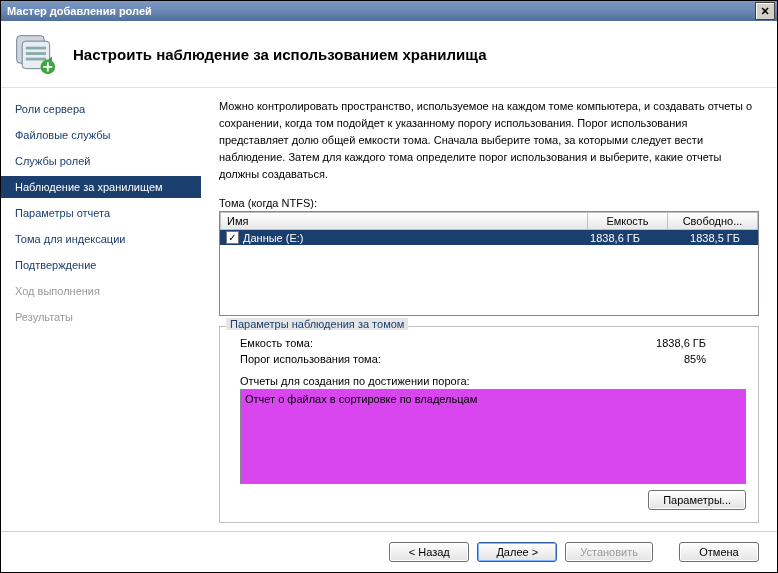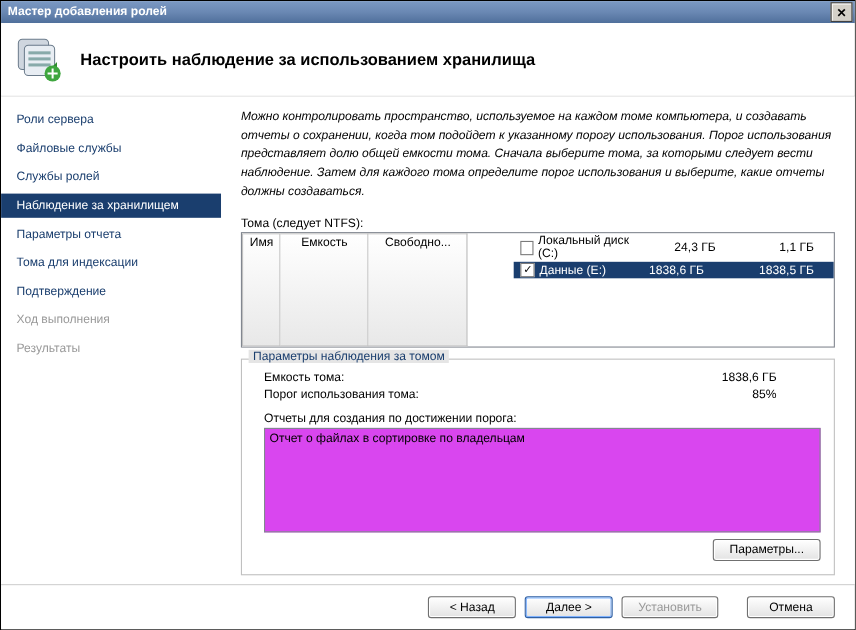--- a/index.html
+++ b/index.html
@@ -103,33 +103,31 @@
     padding: 10px 18px 8px 18px;
     display: flex;
     flex-direction: column;
     background: #fff;
     min-height: 0;
   }
   .description {
     color: #000;
     line-height: 17px;
     margin-bottom: 14px;
-    font-style: italic;
   }
   .volumes-label {
     margin-bottom: 2px;
   }
   .volumes-box {
     border: 1px solid #828790;
     background: #fff;
     height: 103px;
     overflow: hidden;
     display: flex;
-    flex-direction: row;
-    gap: 42px;
+    flex-direction: column;
   }
   .vol-head {
     display: flex;
     background: #f0f0f0;
     flex-shrink: 0;
   }
   .vol-head-cell {
     border: 1px solid #c0c0c0;
     border-left: none;
     box-shadow: inset 0 1px 0 #fff;
@@ -289,37 +287,29 @@
         <div class="nav-item sub">Параметры отчета</div>
         <div class="nav-item sub">Тома для индексации</div>
         <div class="nav-item">Подтверждение</div>
         <div class="nav-item disabled">Ход выполнения</div>
         <div class="nav-item disabled">Результаты</div>
       </div>
 
     <div class="main">
       <div class="description">Можно контролировать пространство, используемое на каждом томе компьютера, и создавать отчеты о сохранении, когда том подойдет к указанному порогу использования.  Порог использования представляет долю общей емкости тома. Сначала выберите тома, за которыми следует вести наблюдение.  Затем для каждого тома определите порог использования и выберите, какие отчеты должны создаваться.</div>
 
-      <div class="volumes-label">Тома (следует NTFS):</div>
+      <div class="volumes-label">Тома (когда NTFS):</div>
 
       <div class="volumes-box">
         <div class="vol-head">
           <div class="vol-head-cell c-name">Имя</div>
           <div class="vol-head-cell c-cap">Емкость</div>
           <div class="vol-head-cell c-free">Свободно...</div>
         </div>
         <div id="vol-rows">
-            <div class="vol-row">
-              <div class="vol-cell-name">
-                <span class="chk"></span>
-                <span>Локальный диск (C:)</span>
-              </div>
-              <div class="vol-cell-cap">24,3 ГБ</div>
-              <div class="vol-cell-free">1,1 ГБ</div>
-            </div>
             <div class="vol-row selected">
               <div class="vol-cell-name">
                 <span class="chk">✓</span>
                 <span>Данные (E:)</span>
               </div>
               <div class="vol-cell-cap">1838,6 ГБ</div>
               <div class="vol-cell-free">1838,5 ГБ</div>
             </div>
           </div>
       </div>

